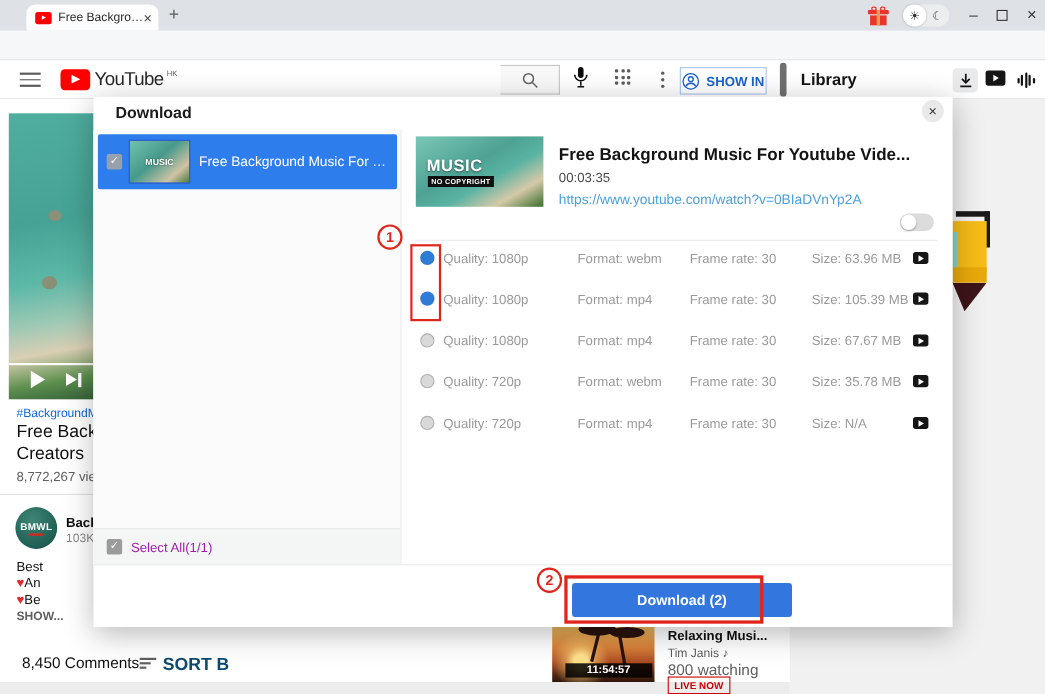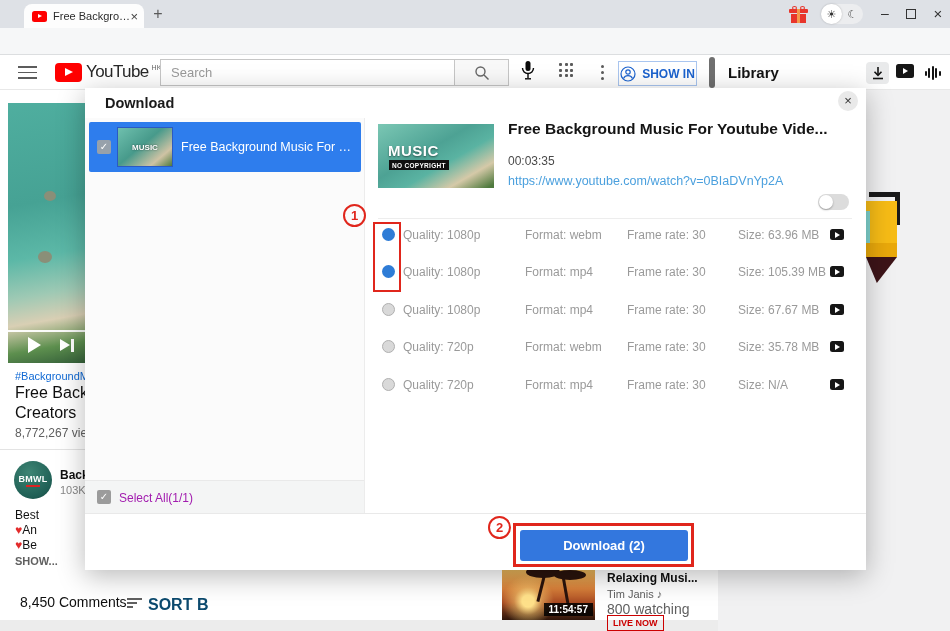--- a/index.html
+++ b/index.html
@@ -78,58 +78,58 @@
 .views{left:15px;top:426px;font-size:12px;color:#606060;white-space:nowrap}
 .hdiv{background:#e3e3e3;height:1px}
 .avatar{left:14px;top:461px;width:38px;height:38px;border-radius:50%;background:radial-gradient(circle at 40% 30%,#3e8574,#1f5f55 70%,#143f39);display:flex;flex-direction:column;align-items:center;justify-content:center}
 .avatar .t{color:#fff;font-weight:bold;font-size:9px;letter-spacing:.3px}
 .avatar .r{width:14px;height:2px;background:#d22;margin-top:1px}
 .smalltxt{white-space:nowrap;overflow:hidden}
 .heart{color:#e32b2b}
 .strip{left:0;top:620px;width:718px;height:11px;background:#ececec}
 .sthumb{left:502px;top:570px;width:93px;height:50px;background:radial-gradient(circle at 28% 62%,#ffe18a 0 6px,rgba(255,216,122,.45) 14px,transparent 26px),linear-gradient(180deg,#e7b65c 0%,#d9803a 38%,#a84a22 65%,#5a2a14 85%,#2e150b 100%);overflow:hidden}
 .palm{position:absolute;background:#2a130c}
-.durbadge{position:absolute;right:2px;bottom:4px;background:rgba(0,0,0,.85);color:#fff;font-size:10px;font-weight:bold;padding:1px 5px}
+.durbadge{position:absolute;right:2px;bottom:4px;background:rgba(0,0,0,.85);color:#fff;font-size:10px;font-weight:bold;padding:1px 20px}
 .livebadge{left:607px;top:615px;border:1px solid #c00;color:#c00;font-size:9px;font-weight:bold;padding:2px 5px}
 
 
 .sortico{left:127px;top:598px;width:15px;height:10px}
 .sortico i{position:absolute;left:0;height:1.8px;background:#606060;display:block}
 
 
 .dialog{left:85px;top:88px;width:781px;height:482px;background:#fff;box-shadow:0 6px 26px rgba(0,0,0,.28);z-index:10}
 .dlg-title{left:20px;top:7px;font-size:14.5px;font-weight:bold;color:#1a1a1a}
 .dlg-close{left:753px;top:3px;width:20px;height:20px;border-radius:50%;background:#e9e9e9;color:#333;font-size:13px;text-align:center;line-height:19px}
 .leftpanel{left:0;top:30px;width:280px;height:395px;background:#fbfbfb;border-right:1px solid #ececec}
 .item{left:4px;top:4px;width:272px;height:50px;background:#2e7ded;border-radius:2px}
 .cb{border-radius:2px;color:#fff;font-size:10px;text-align:center}
 .itemthumb{position:absolute;left:28px;top:5px;width:56px;height:40px;border:1px solid #2b59c4;background:linear-gradient(140deg,#6fc0ae,#479a8b 45%,#cfc3a4 78%,#4f7a3e);display:flex;align-items:center;justify-content:center}
 .itemthumb span{color:#fff;font-weight:bold;font-size:8px;text-shadow:0 0 2px rgba(0,0,0,.6)}
 .itemtitle{position:absolute;left:92px;top:0;width:174px;height:50px;line-height:50px;color:#fff;font-size:12.5px;white-space:nowrap;overflow:hidden;text-overflow:ellipsis}
 .selectall{position:absolute;left:0;top:362px;width:279px;height:33px;background:#f4f5f5;border-top:1px solid #e9e9e9}
 .bigthumb{left:293px;top:36px;width:116px;height:64px;background:linear-gradient(150deg,#7bc7b4,#4da294 42%,#5ab3a2 60%,#d5c9a8 80%,#4f7a3e 97%);overflow:hidden}
 .bigthumb .m{position:absolute;left:10px;top:18px;color:#fff;font-weight:bold;font-size:15px;letter-spacing:.5px;text-shadow:0 1px 2px rgba(0,0,0,.5)}
 .bigthumb .nc{position:absolute;left:11px;top:36px;background:#101010;color:#fff;font-size:6.5px;font-weight:bold;padding:1.5px 3px;letter-spacing:.3px}
-.infotitle{left:423px;top:32px;width:345px;font-size:15.5px;font-weight:bold;color:#141414;white-space:nowrap;overflow:hidden}
+.infotitle{left:423px;top:44px;width:345px;font-size:15.5px;font-weight:bold;color:#141414;white-space:nowrap;overflow:hidden}
 .infodur{left:423px;top:66px;font-size:12px;color:#4a4a4a}
 .infourl{left:423px;top:86px;font-size:12.5px;color:#4ba0de;white-space:nowrap}
 .showall{left:560px;top:107px;width:160px;font-size:13px;color:#6b6b6b;text-align:right}
 .toggle{left:733px;top:106px;width:31px;height:16px;background:#dcdcdc;border-radius:8px}
 .knob{position:absolute;left:1px;top:1px;width:14px;height:14px;background:#fff;border-radius:50%;box-shadow:0 1px 2px rgba(0,0,0,.3)}
 .rowdiv{left:293px;top:130px;width:474px;height:1px;background:#ededed}
 .qrow{left:0;width:930px;height:18px}
 .radio{position:absolute;left:297px;top:2px;width:13px;height:13px;border-radius:50%}
 .radio.sel{background:#2e7cd6}
 .radio.unsel{background:#d9d9d9;border:1px solid #b0b0b0}
 .qcell{position:absolute;top:0;font-size:12px;color:#9a9a9a;line-height:18px;white-space:nowrap}
 .rowvid{position:absolute;left:745px;top:3px;width:14px;height:11px}
 .redbox{border:2.5px solid #e0261c;background:transparent}
 .redcirc{width:23px;height:23px;border:2px solid #e0261c;border-radius:50%;color:#e0261c;font-size:13px;font-weight:bold;text-align:center;line-height:19px;background:transparent}
 .footerdiv{left:0;top:425px;width:781px;height:1px;background:#e9e9e9}
-.dlbtn2{left:435px;top:442px;width:168px;height:31px;background:#3377de;border-radius:3px;color:#fff;font-size:13px;font-weight:bold;text-align:center;line-height:31px}
+.dlbtn2{left:435px;top:442px;width:200px;height:31px;background:#3377de;border-radius:3px;color:#fff;font-size:13px;font-weight:bold;text-align:center;line-height:31px}
 .cancelbtn{left:613px;top:442px;width:154px;height:31px;background:#e6e6e7;border-radius:3px;color:#222;font-size:13px;font-weight:bold;text-align:center;line-height:31px}
 
 
 .pencil div{position:absolute}
 </style>
 </head>
 <body>
 
 <div id="screen">
 
@@ -179,23 +179,20 @@
   <div class="abs ythdr"></div>
   <div class="abs burger">
       <span></span>
       <span></span>
       <span></span>
     </div>
   <div class="abs ytlogo">
     <span class="badge"></span>
     <span class="word">YouTube</span>
     <span class="region">HK</span>
-  </div>
-  <div class="abs searchbox">
-    <input type="text" placeholder="Search" style="">
   </div>
   <div class="abs searchbtn">
     <svg width="16" height="16" viewBox="0 0 16 16">
         <circle cx="6.5" cy="6.5" r="4.5" fill="none" stroke="#666" stroke-width="1.4"></circle>
         <line x1="10" y1="10" x2="14.5" y2="14.5" stroke="#666" stroke-width="1.4"></line>
       </svg>
   </div>
   <div class="abs" style="left:520px;top:60px">
     <svg width="16" height="22" viewBox="0 0 16 22">
         <rect x="5.5" y="1" width="5" height="10" rx="2.5" fill="#0a0a0a"></rect>

